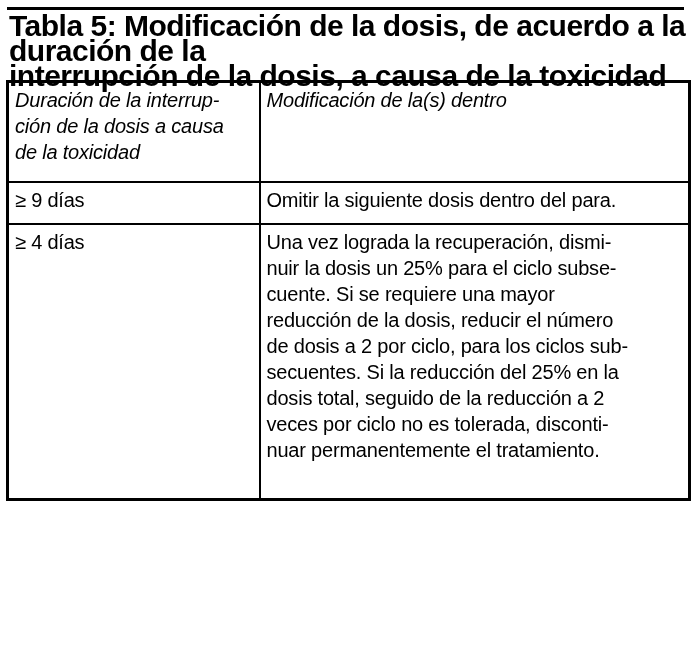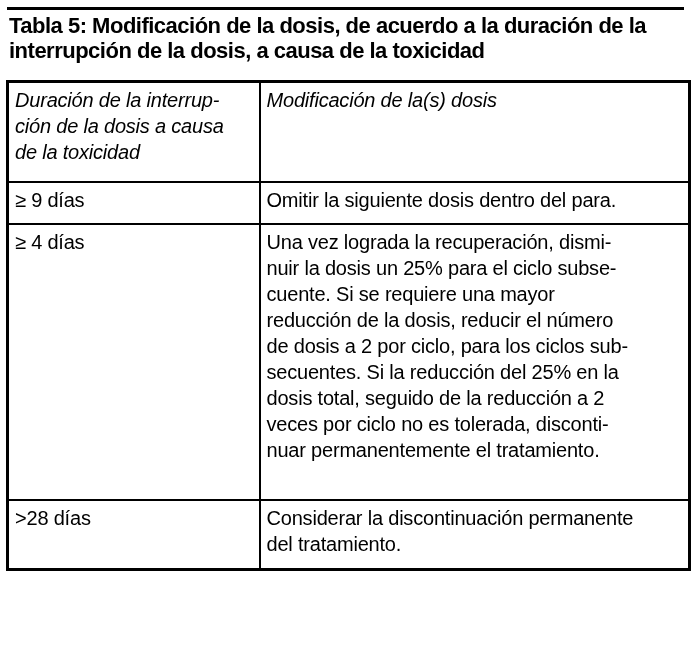--- a/index.html
+++ b/index.html
@@ -23,21 +23,21 @@
     height: 3px;
     background: #000000;
   }
   .doc-title {
     position: absolute;
     left: 9px;
     top: 13px;
     width: 684px;
     margin: 0;
     font-weight: bold;
-    font-size: 22px;
+    font-size: 30px;
     line-height: 25px;
     letter-spacing: -0.5px;
     white-space: pre-line;
     color: #000000;
   }
   table.dose-table {
     position: absolute;
     left: 6px;
     top: 80px;
     width: 682px;
@@ -79,37 +79,32 @@
 <table class="dose-table">
   <colgroup>
     <col class="col-duration">
     <col class="col-modification">
   </colgroup>
   <tbody>
     <tr class="r-header">
       <th>Duración de la interrup-
 ción de la dosis a causa
 de la toxicidad</th>
-      <th>Modificación de la(s) dosis</th>
+      <th>Modificación de la(s) dentro</th>
     </tr>
     <tr class="r-1">
       <td>≥ 9 días</td>
       <td>Omitir la siguiente dosis dentro del para.</td>
     </tr>
     <tr class="r-2">
       <td>≥ 4 días</td>
       <td>Una vez lograda la recuperación, dismi-
 nuir la dosis un 25% para el ciclo subse-
 cuente. Si se requiere una mayor
 reducción de la dosis, reducir el número
 de dosis a 2 por ciclo, para los ciclos sub-
 secuentes. Si la reducción del 25% en la
 dosis total, seguido de la reducción a 2
 veces por ciclo no es tolerada, disconti-
 nuar permanentemente el tratamiento.</td>
     </tr>
-    <tr class="r-3">
-      <td>&gt;28 días</td>
-      <td>Considerar la discontinuación permanente
-del tratamiento.</td>
-    </tr>
   </tbody>
 </table>
 
 </body></html>

